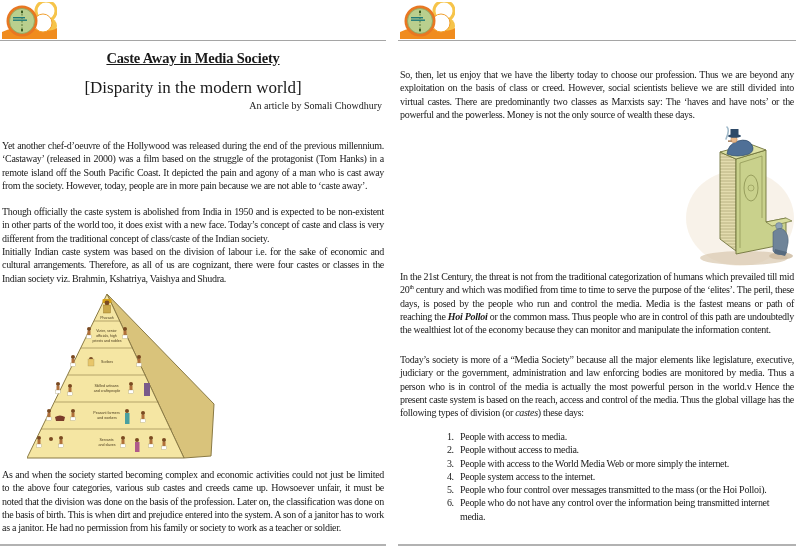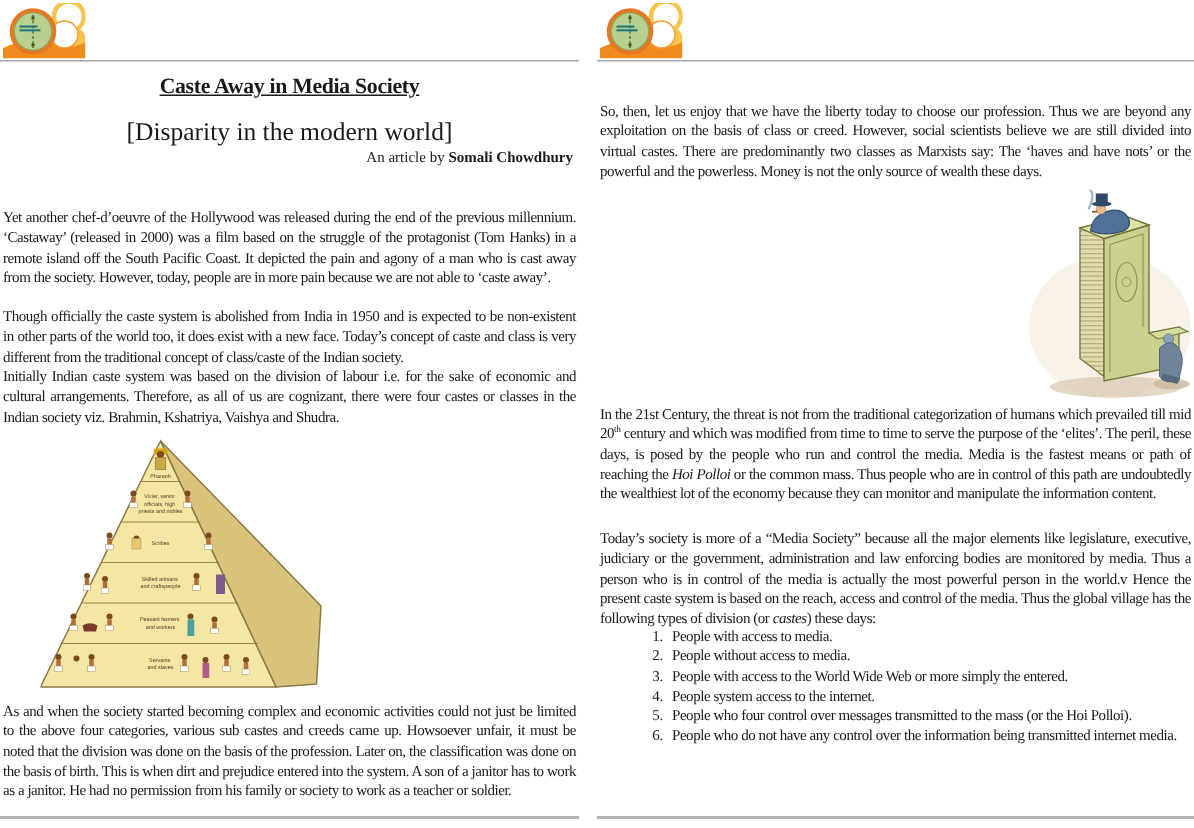--- a/index.html
+++ b/index.html
@@ -8,27 +8,27 @@
   .page{position:absolute;top:0;height:552px;background:#ffffff;}
   .page-left{left:0;width:386px;}
   .page-right{left:398px;width:398px;}
   .logo{position:absolute;top:2px;left:2px;width:55px;height:37px;}
   .hrule{position:absolute;top:40px;left:0;right:0;border-top:1.5px solid #a5a5a5;}
   .frule{position:absolute;top:544px;left:0;right:0;border-top:2px solid #b2b2b2;}
   .title{position:absolute;top:50px;left:0;right:0;text-align:center;margin:0;
          font-size:14.5px;font-weight:bold;text-decoration:underline;letter-spacing:-0.2px;}
   .subtitle{position:absolute;top:78px;left:0;right:0;text-align:center;font-size:17px;}
   .byline{position:absolute;top:100px;left:0;right:4px;text-align:right;font-size:10px;}
-  .byline b{font-weight:bold;}
+  .byline b{font-weight:normal;}
   .para{position:absolute;left:2px;right:2px;text-align:justify;
         font-size:10px;line-height:13.3px;letter-spacing:-0.3px;margin:0;}
-  .emph-bi{font-weight:normal;font-style:italic;}
+  .emph-bi{font-weight:bold;font-style:italic;}
   .emph-i{font-style:italic;}
   sup{font-size:0.62em;vertical-align:super;line-height:0;}
-  ol.castes{position:absolute;left:2px;right:2px;margin:0;padding-left:44px;
+  ol.castes{position:absolute;left:2px;right:2px;margin:12px;padding-left:44px;
             font-size:10px;line-height:13.3px;letter-spacing:-0.3px;list-style:decimal;}
   ol.castes li{text-align:left;padding-left:4px;}
   .pyramid-wrap{position:absolute;left:27px;top:291px;width:192px;height:172px;}
   .money-wrap{position:absolute;right:2px;top:126px;width:112px;height:142px;}
   svg{display:block;}
 </style>
 </head>
 <body>
 
 <div class="canvas">
@@ -232,21 +232,21 @@
       </svg>
     </div>
 
     <p class="para" style="top:270px;"><span>In the 21st Century, the threat is not from the traditional categorization of humans which prevailed till mid 20</span><sup>th</sup><span> century and which was modified from time to time to serve the purpose of the ‘elites’. The peril, these days, is posed by the people who run and control the media. Media is the fastest means or path of reaching the </span><span class="emph-bi">Hoi Polloi</span><span> or the common mass. Thus people who are in control of this path are undoubtedly the wealthiest lot of the economy because they can monitor and manipulate the information content.</span></p>
 
     <p class="para" style="top:353px;"><span>Today’s society is more of a “Media Society” because all the major elements like legislature, executive, judiciary or the government, administration and law enforcing bodies are monitored by media. Thus a person who is in control of the media is actually the most powerful person in the world.v Hence the present caste system is based on the reach, access and control of the media. Thus the global village has the following types of division (or </span><span class="emph-i">castes</span><span>) these days:</span></p>
 
     <ol class="castes" style="top:418px;">
       <li>People with access to media.</li>
       <li>People without access to media.</li>
-      <li>People with access to the World Wide Web or more simply the entered.</li>
+      <li>People with access to the World Media Web or more simply the internet.</li>
       <li>People system access to the internet.</li>
       <li>People who four control over messages transmitted to the mass (or the Hoi Polloi).</li>
       <li>People who do not have any control over the information being transmitted internet media.</li>
     </ol>
 
     <div class="frule"></div>
   </div>
 
 </div>
 

